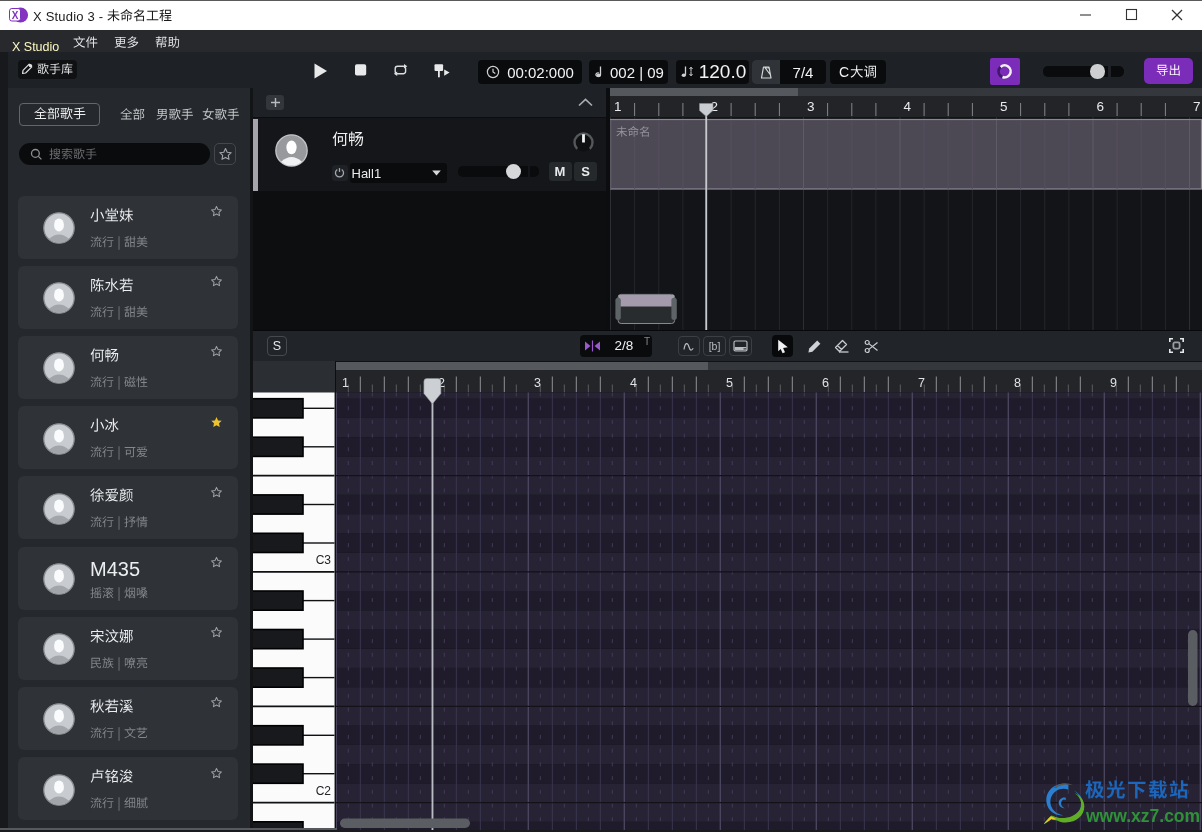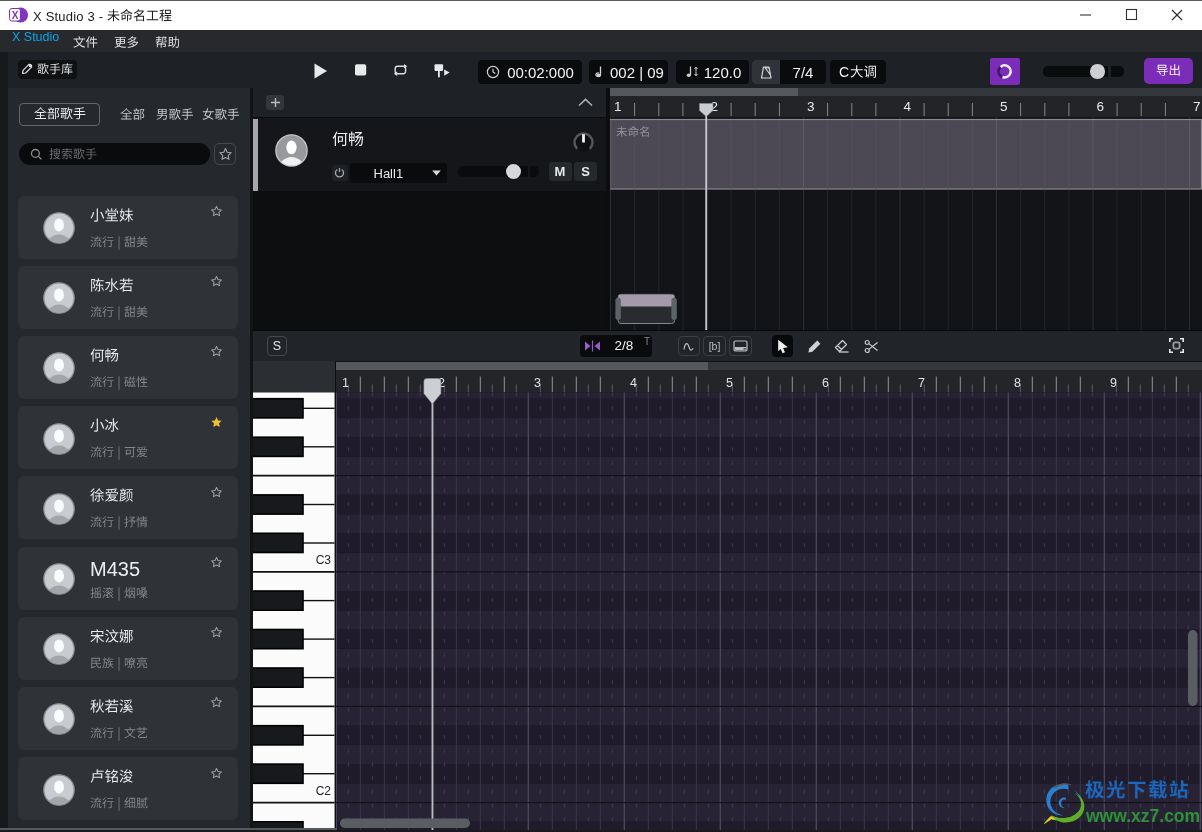--- a/index.html
+++ b/index.html
@@ -21,21 +21,21 @@
       <use href="#g4" transform="translate(52.0,11.2) scale(0.01300,-0.01300)"></use>
     </svg>
   </div>
 <svg class="abs" style="left:1070px;top:0" width="132" height="30" viewBox="0 0 132 30">
 <line x1="10" y1="15" x2="21" y2="15" stroke="#333" stroke-width="1.1"></line>
 <rect x="56.5" y="9.5" width="10" height="10" fill="none" stroke="#333" stroke-width="1.1"></rect>
 <line x1="102" y1="10" x2="112" y2="20" stroke="#333" stroke-width="1.2"></line>
 <line x1="112" y1="10" x2="102" y2="20" stroke="#333" stroke-width="1.2"></line>
 </svg>
 <div style="position:absolute;left:0px;top:30px;width:1202px;height:22px;background:#27292d"></div>
-<div style="position:absolute;left:12px;top:30px;width:70px;height:16px;font-size:12.5px;color:#0ea5e9">X Studio</div>
+<div style="position:absolute;left:12px;top:40px;width:70px;height:16px;font-size:12.5px;color:#fef9c3">X Studio</div>
 <div style="position:absolute;left:73.0px;top:35.5px;width:25px;height:14px"><svg width="25" height="14" style="overflow:visible" fill="#e4e6e8">
       <use href="#g5" transform="translate(0.0,10.8) scale(0.01250,-0.01250)"></use>
       <use href="#g6" transform="translate(12.5,10.8) scale(0.01250,-0.01250)"></use>
     </svg></div>
 <div style="position:absolute;left:114.0px;top:35.5px;width:25px;height:14px"><svg width="25" height="14" style="overflow:visible" fill="#e4e6e8">
       <use href="#g7" transform="translate(0.0,10.8) scale(0.01250,-0.01250)"></use>
       <use href="#g8" transform="translate(12.5,10.8) scale(0.01250,-0.01250)"></use>
     </svg></div>
 <div style="position:absolute;left:155.0px;top:35.5px;width:25px;height:14px"><svg width="25" height="14" style="overflow:visible" fill="#e4e6e8">
       <use href="#g9" transform="translate(0.0,10.8) scale(0.01250,-0.01250)"></use>
@@ -73,21 +73,21 @@
     </svg>
     <span>00:02:000</span>
   </div>
 <div style="position:absolute;left:589px;top:60px;width:79px;height:24px;background:#0a0b0c;border-radius:4px;display:flex;align-items:center;justify-content:center;color:#f2f3f4;font-size:15px">
     <svg width="12" height="14" viewBox="0 0 12 14" style="margin-right:5px">
       <path d="M7.5 1.5 V9.8 A2.3 1.8 0 1 1 6 8 " fill="none" stroke="#cfd2d5" stroke-width="1.3"></path>
       <ellipse cx="5.8" cy="10.2" rx="2.1" ry="1.7" fill="#cfd2d5"></ellipse>
     </svg>
     <span>002 | 09</span>
   </div>
-<div style="position:absolute;left:676px;top:60px;width:73px;height:24px;background:#0a0b0c;border-radius:4px;display:flex;align-items:center;justify-content:center;color:#f2f3f4;font-size:15px">
+<div style="position:absolute;left:676px;top:60px;width:73px;height:24px;background:#0a0b0c;border-radius:4px;display:flex;align-items:center;justify-content:center;color:#f2f3f4;font-size:19px">
     <svg width="16" height="14" viewBox="0 0 16 14" style="margin-right:4px">
       <path d="M6.5 1.5 V9.8" stroke="#cfd2d5" stroke-width="1.3" fill="none"></path>
       <ellipse cx="4.8" cy="10.2" rx="2.1" ry="1.7" fill="#cfd2d5"></ellipse>
       <path d="M10.5 4 L12 2.2 L13.5 4 M12 2.4 V6.4 M10.5 9 L12 10.8 L13.5 9 M12 10.6 V6.6" stroke="#cfd2d5" stroke-width="1" fill="none"></path>
     </svg>
     <span>120.0</span>
   </div>
 <div style="position:absolute;left:752px;top:60px;width:74px;height:24px;background:#0a0b0c;border-radius:4px;display:flex;align-items:center;color:#f2f3f4;font-size:15px">
     <div style="position:absolute;left:0px;top:0px;width:28px;height:24px;background:#303438;border-radius:4px 0 0 4px;display:flex;align-items:center;justify-content:center">
       <svg width="15" height="15" viewBox="0 0 15 15">
@@ -376,21 +376,21 @@
 <path d="M4.14 16.86 A9 9 0 1 1 16.86 16.86" fill="none" stroke="#55585b" stroke-width="2.4"></path>
 <line x1="10.5" y1="10.5" x2="10.5" y2="2.2" stroke="#f2f3f4" stroke-width="2.8"></line>
 </svg>
 <div style="position:absolute;left:332px;top:165px;width:15.5px;height:15.5px;background:#1e2125;border-radius:3px;display:flex;align-items:center;justify-content:center">
     <svg width="11" height="11" viewBox="0 0 12 12">
       <path d="M6 1.2 V5.4" stroke="#a6a9ad" stroke-width="1.4"></path>
       <path d="M3.6 2.8 a4.4 4.4 0 1 0 4.8 0" fill="none" stroke="#a6a9ad" stroke-width="1.4"></path>
     </svg>
   </div>
 <div style="position:absolute;left:349.5px;top:163px;width:97.5px;height:20px;background:#0a0b0c;border-radius:3px;display:flex;align-items:center;color:#e9eaeb;font-size:13px">
-    <span style="margin-left:24px">Hall1</span>
+    <span style="margin-left:2px">Hall1</span>
     <svg style="position:absolute;right:5px" width="11" height="8" viewBox="0 0 11 8">
       <path d="M1.2 1.5 L5.5 6.5 L9.8 1.5 Z" fill="#d6d8da"></path>
     </svg>
   </div>
 <div style="position:absolute;left:458px;top:166px;width:80.5px;height:10.5px;background:#0a0b0c;border-radius:5px"></div>
 <div style="position:absolute;left:527.5px;top:166px;width:2.5px;height:10.5px;background:#141619"></div>
 <div class="abs" style="left:506px;top:163.5px;width:15px;height:15px;border-radius:50%;background:#d7d8da"></div>
 <div style="position:absolute;left:548.5px;top:162px;width:23px;height:18.5px;background:#26292c;border-radius:3px;display:flex;align-items:center;justify-content:center;color:#e9eaeb;font-size:13px;font-weight:bold">M</div>
 <div style="position:absolute;left:574px;top:162px;width:23px;height:18.5px;background:#26292c;border-radius:3px;display:flex;align-items:center;justify-content:center;color:#e9eaeb;font-size:13px;font-weight:bold">S</div>
 <div style="position:absolute;left:253px;top:190.5px;width:357px;height:139.5px;background:#0c0e10"></div>

